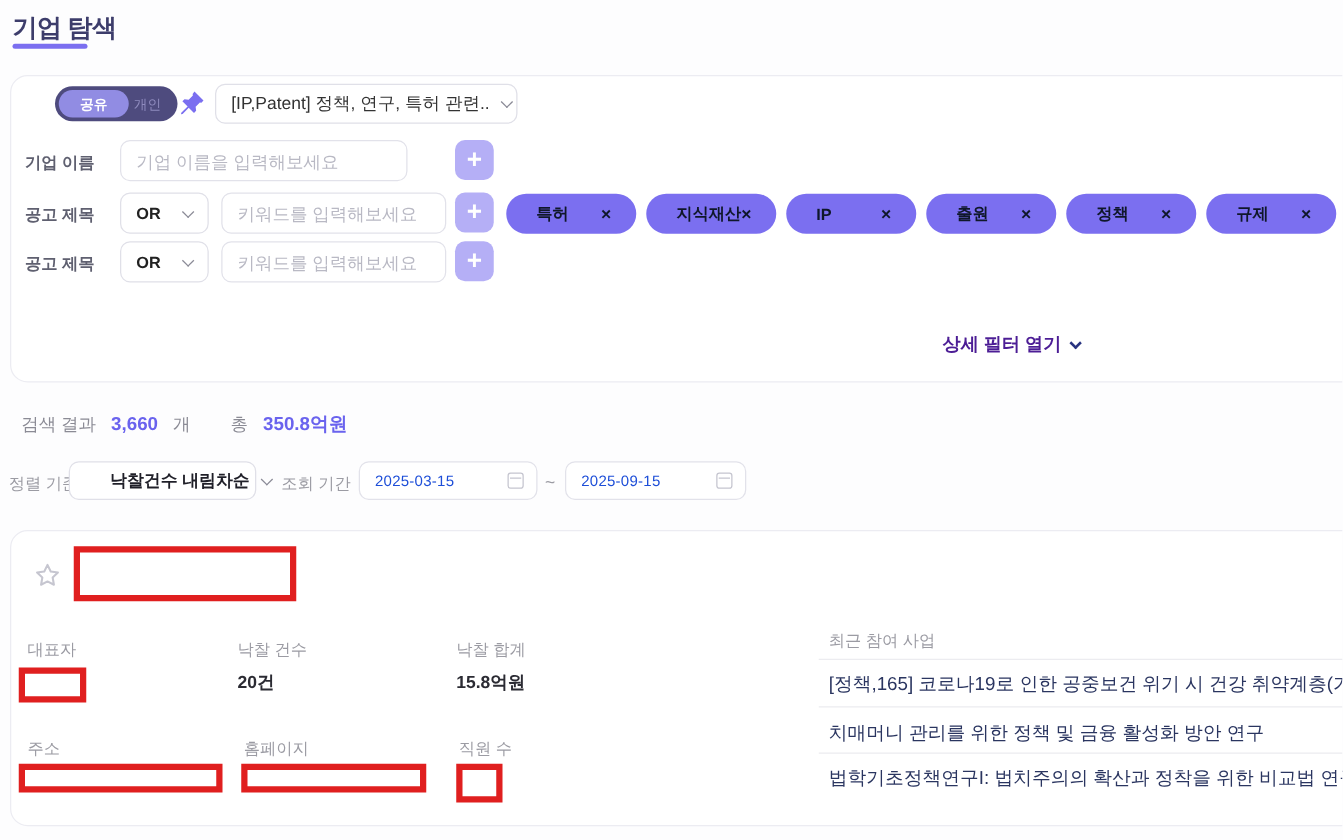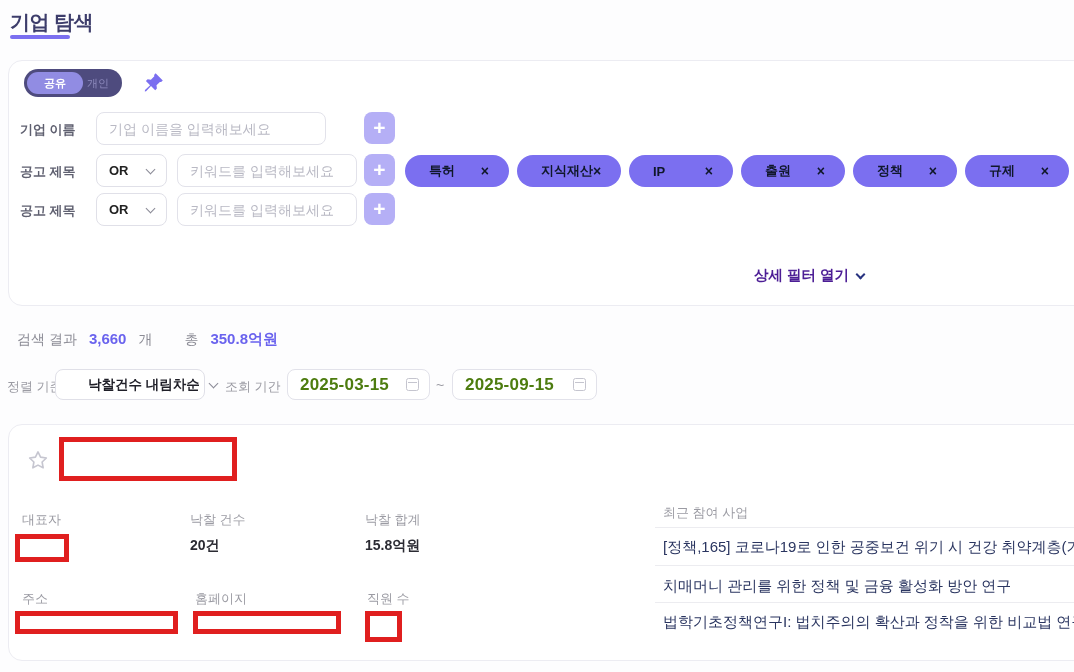--- a/index.html
+++ b/index.html
@@ -10,21 +10,21 @@
   
   .page-title { position:absolute; left:10px; top:9px; font-size:20px; font-weight:bold; color:#3d3d6b; letter-spacing:-0.5px; }
   .title-underline { position:absolute; left:10px; top:35px; width:60px; height:4px; border-radius:2px; background:#7b6ff0; }
 
   
   .panel { position:absolute; background:#ffffff; border:1px solid #ececf2; border-radius:14px; }
   .filter-panel { left:8px; top:60px; width:1090px; height:246px; }
   .result-card  { left:8px; top:424px; width:1090px; height:237px; }
 
   
-  .share-toggle { position:absolute; left:24px; top:69px; width:98px; height:28px; border-radius:14px; background:#4e4b7e; display:flex; align-items:center; cursor:pointer; }
+  .share-toggle { position:absolute; left:44px; top:69px; width:98px; height:28px; border-radius:14px; background:#4e4b7e; display:flex; align-items:center; cursor:pointer; }
   .share-toggle .knob { position:absolute; left:3px; top:3px; width:56px; height:22px; border-radius:11px; background:#918ce3; display:flex; align-items:center; justify-content:center; font-size:11px; font-weight:bold; color:#ffffff; }
   .share-toggle .off-label { position:absolute; right:13px; top:7px; font-size:11px; color:#8f8bbe; }
 
   
   .pin { position:absolute; left:141px; top:71px; width:24px; height:24px; }
 
   
   .selectbox { position:absolute; background:#fff; border:1px solid #e0e0e8; border-radius:8px; display:flex; align-items:center; justify-content:space-between; padding:0 12px; cursor:pointer; }
   .selectbox .val { font-size:14px; color:#333; white-space:nowrap; }
   .chev { display:inline-block; width:7px; height:7px; border-right:1.6px solid #8a8a96; border-bottom:1.6px solid #8a8a96; transform:rotate(45deg); margin-top:-3px; flex:none; margin-left:10px; }
@@ -50,21 +50,21 @@
   
   .summary { position:absolute; left:17px; top:330px; font-size:14px; color:#8b8b95; display:flex; align-items:baseline; gap:12px; }
   .summary .num { color:#6a63ee; font-weight:bold; font-size:15px; }
   .summary .gap { width:8px; }
 
   
   .tb-label { position:absolute; font-size:13px; color:#9b9ba3; }
   .sort-select { left:55px; top:369px; width:150px; height:31px;padding-left:32px; }
   .sort-select .val { font-size:13.5px; font-weight:bold; color:#1f1f28; }
   .datebox { position:absolute; top:369px; height:31px; background:#fff; border:1px solid #e2e2ea; border-radius:8px; display:flex; align-items:center; justify-content:space-between; padding:0 10px 0 12px; cursor:pointer; }
-  .datebox .val { font-size:17px; font-weight:bold; color:#4d7c0f; letter-spacing:0.2px; }
+  .datebox .val { font-size:12px; font-weight:normal; color:#1d4ed8; letter-spacing:0.2px; }
   .cal { position:relative; width:13px; height:13px; border:1.5px solid #c5c5cf; border-radius:2.5px; flex:none; }
   .cal::before { content:""; position:absolute; left:1px; right:1px; top:2.5px; border-top:1.5px solid #c5c5cf; }
   .tilde { position:absolute; left:436px; top:377px; font-size:14px; color:#9b9ba3; }
 
   
   .star { position:absolute; left:27px; top:449px; width:22px; height:22px; cursor:pointer; }
   .redact { position:absolute; border:5px solid #e01f1f; background:#ffffff; }
   .r-name { left:59px; top:437px; width:178px; height:44px; }
   .r-ceo { left:15px; top:534px; width:54px; height:28px; }
   .r-addr { left:15px; top:611px; width:163px; height:23px; }
@@ -90,20 +90,24 @@
 
   <div class="share-toggle">
     <span class="knob">공유</span>
     <span class="off-label">개인</span>
   </div>
 
   <svg class="pin" viewBox="0 0 24 24">
     <path fill="#7B6FF0" d="M14.6 2.2l7.2 7.2-1.7 1.7-1.2-.2-3.4 3.4.4 3.3-1.7 1.7-4.2-4.2-4.9 5.1-1.3.2.2-1.3 5.1-4.9-4.2-4.2 1.7-1.7 3.3.4 3.4-3.4-.2-1.2z"></path>
   </svg>
 
+  <div class="selectbox preset-select">
+    <span class="val">[IP,Patent] 정책, 연구, 특허 관련..</span>
+    <span class="chev"></span>
+  </div>
 
   <div class="frow-label" style="left:20px; top:121px;">기업 이름</div>
   <input class="txt-input" style="left: 96px; top: 112px; width: 230px;" placeholder="기업 이름을 입력해보세요">
   <button class="plus-btn" style="left:364px; top:112px;">+</button>
 
   <div class="frow-label" style="left:20px; top:163px;">공고 제목</div>
   <div class="selectbox op-select" style="left:96px; top:154px; width:71px;">
     <span class="val">OR</span>
     <span class="chev"></span>
   </div>

